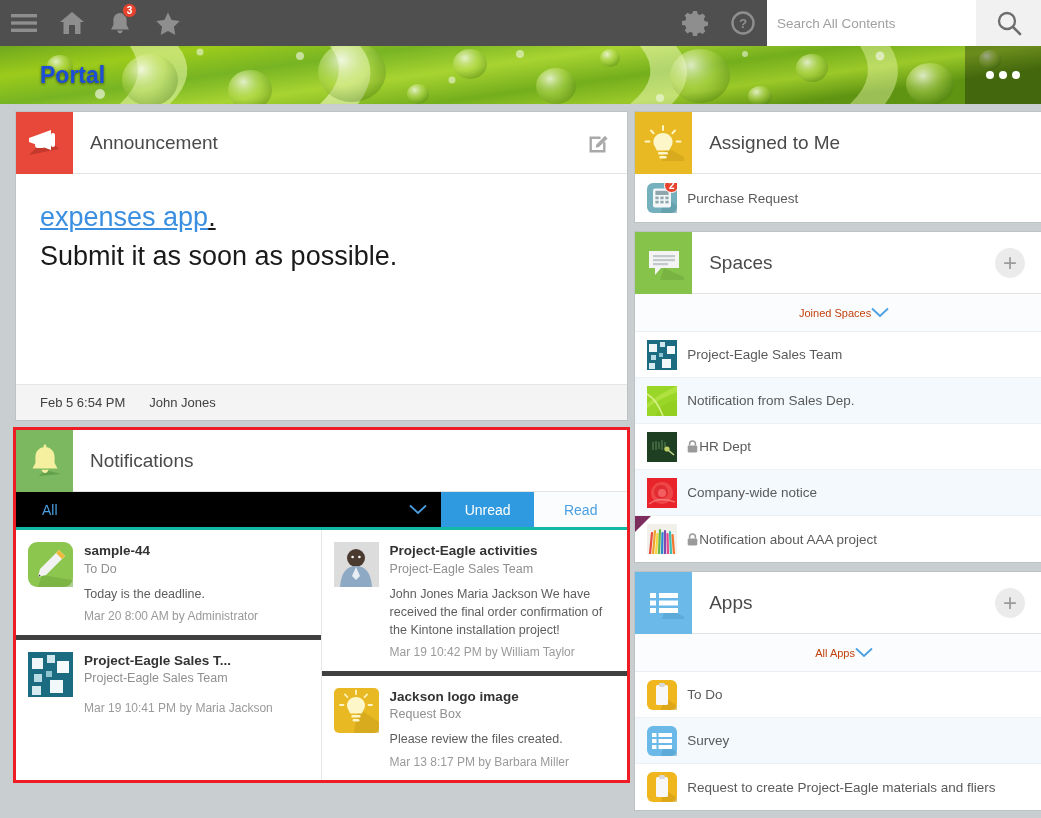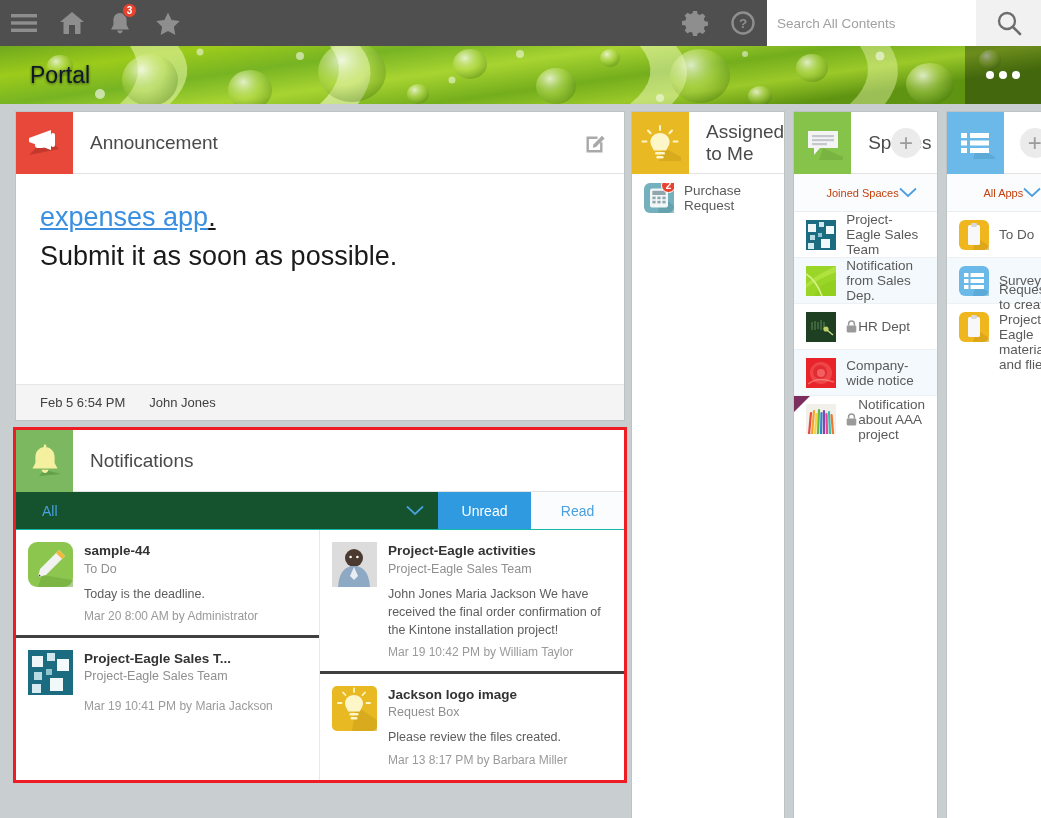--- a/index.html
+++ b/index.html
@@ -44,39 +44,39 @@
     display: flex; align-items: center; justify-content: center;
   }
 
   
   .banner {
     position: absolute; top: 46px; left: 0; width: 1041px; height: 58px;
     overflow: hidden;
   }
   .banner-bg { position: absolute; inset: 0; }
   .banner-title {
-    position: absolute; left: 30px; top: 50%; transform: translateY(-50%);
-    color: #0f172a; font-size: 23px; font-weight: normal;
+    position: absolute; left: 40px; top: 50%; transform: translateY(-50%);
+    color: #1d4ed8; font-size: 23px; font-weight: bold;
     text-shadow: 0 1px 3px rgba(0,0,0,0.55);
   }
   .banner-menu {
     position: absolute; right: 0; top: 0; width: 76px; height: 58px;
     background: rgba(0,0,0,0.30); display: flex; align-items: center;
     justify-content: center; gap: 5px; cursor: pointer;
   }
   .banner-menu i { width: 8px; height: 8px; background: #fff; border-radius: 50%; display: block; }
 
   
   .content {
     position: absolute; top: 104px; left: 8px; width: 1041px; height: 714px;
     background: #c9cfd0; padding: 8px 8px 0 8px;
     display: flex; gap: 8px;
   }
   .col-left { width: 616px; display: flex; flex-direction: column; gap: 10px; }
-  .col-right { width: 409px; display: flex; flex-direction: row; gap: 10px; }
+  .col-right { width: 409px; display: flex; flex-direction: column; gap: 10px; }
 
   .panel { background: #ffffff; box-shadow: 0 0 0 1px rgba(0,0,0,0.06); }
   .panel.highlight { outline: 3px solid #ee1c25; outline-offset: 0px; }
 
   .panel-head {
     height: 62px; display: flex; align-items: center; background: #fff;
     border-bottom: 1px solid #e3e3e3; position: relative;
   }
   .panel-ico {
     width: 57px; height: 62px; display: flex; align-items: center;
@@ -104,35 +104,35 @@
   .ann-underline { text-decoration: underline; }
   .ann-foot {
     background: #f4f4f4; border-top: 1px solid #e6e6e6;
     padding: 10px 24px; font-size: 13px; color: #404040;
     display: flex; gap: 24px;
   }
 
   
   .notif-filterbar {
     height: 38px; display: flex; align-items: stretch;
-    background: #14532d; border-bottom: 1px solid #14b8a6;
+    background: #000000; border-bottom: 3px solid #14b8a6;
   }
   .notif-select {
     flex: 1 1 auto; display: flex; align-items: center; justify-content: space-between;
     padding: 0 14px 0 26px; color: #4a9fe0; font-size: 14px; cursor: pointer;
   }
   .notif-tab {
     width: 93px; display: flex; align-items: center; justify-content: center;
     font-size: 14px; color: #4a9fe0; cursor: pointer; background: #fafcfe;
   }
   .notif-tab.active { background: #2f9ae0; color: #ffffff; }
   .notif-grid { display: flex; background: #fff; height: 250px; }
   .notif-col { width: 50%; }
   .notif-col.left { border-right: 1px solid #e8e8e8; }
-  .notif-item { padding: 12px 14px 12px 12px; display: flex; gap: 11px; border-bottom: 3px solid #404040; }
+  .notif-item { padding: 12px 14px 12px 12px; display: flex; gap: 11px; border-bottom: 5px solid #404040; }
   .notif-item.last { border-bottom: none; }
   .notif-thumb { width: 45px; height: 45px; flex: 0 0 auto; overflow: hidden; }
   .notif-txt { flex: 1 1 auto; min-width: 0; }
   .notif-title { font-size: 13.5px; font-weight: bold; color: #333; line-height: 1.3; }
   .notif-sub { font-size: 12.5px; color: #8f8f8f; margin-top: 2px; }
   .notif-body { font-size: 12.5px; color: #5d5d5d; margin-top: 9px; line-height: 1.45; }
   .notif-meta { font-size: 12px; color: #9a9a9a; margin-top: 6px; }
 
   
   .row-item {

